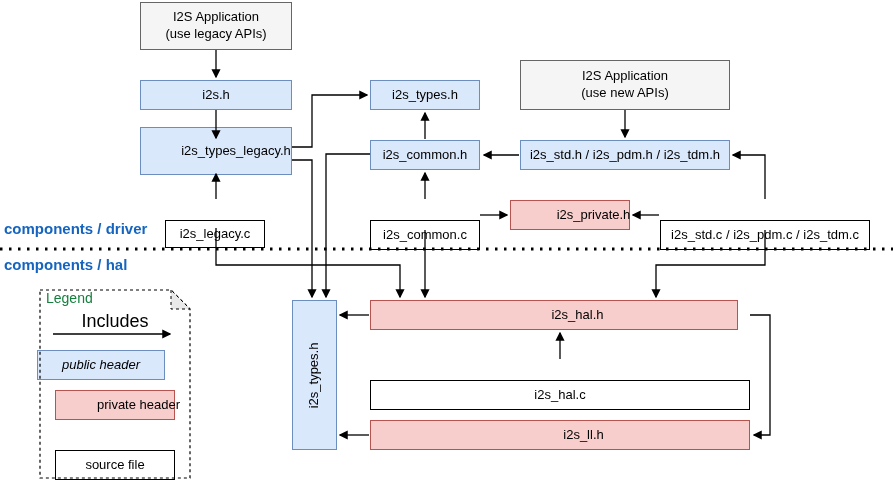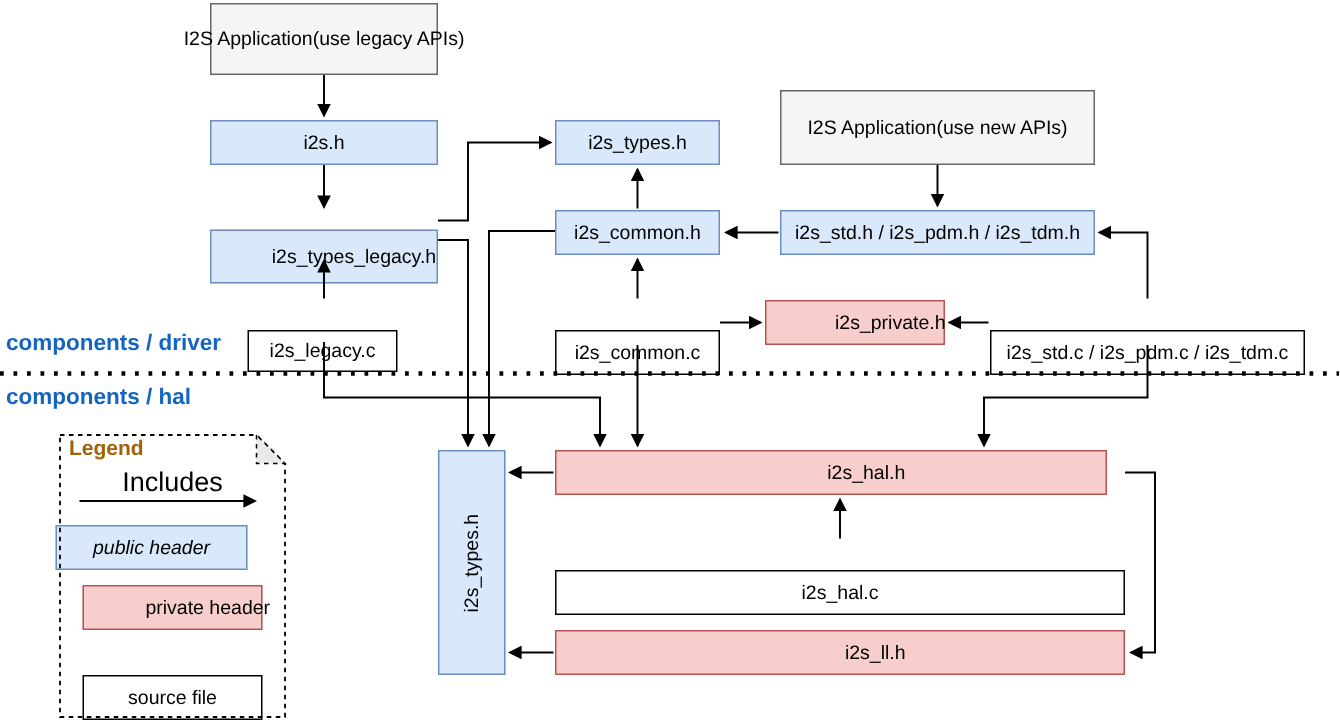--- a/index.html
+++ b/index.html
@@ -9,27 +9,27 @@
   }
   .node {
     position:absolute; box-sizing:border-box;
     display:flex; align-items:center; justify-content:center;
     font-size:13px; color:#000; text-align:center; line-height:1.3;
     white-space:nowrap;
   }
   .public  { background:var(--public-header-fill,#dae8fc); border:1px solid var(--public-header-border,#6c8ebf); }
   .private { background:var(--private-header-fill,#f8cecc); border:1px solid var(--private-header-border,#b85450);padding-left:47px; }
   .source  { background:var(--source-fill,#ffffff); border:1px solid var(--source-border,#000000);margin-top:20px; }
-  .app     { background:var(--app-fill,#f5f5f5); border:1px solid var(--app-border,#666666); flex-direction:row; }
+  .app     { background:var(--app-fill,#f5f5f5); border:1px solid var(--app-border,#666666); flex-direction:column; }
   .vertical .vtext { transform:rotate(-90deg); white-space:nowrap; display:block; }
   .section-label {
     position:absolute; font-weight:bold; font-size:15px;
     color:var(--section-label-color,#1565c0); white-space:nowrap;
   }
-  .legend-title { position:absolute; left:46px; top:290px; font-size:14px; font-weight:bold; color:#a16207; }
+  .legend-title { position:absolute; left:46px; top:290px; font-size:14px; font-weight:normal; color:#15803d; }
   .legend-includes { position:absolute; left:55px; top:311px; width:120px; text-align:center; font-size:18px; color:#000; }
   svg.overlay { position:absolute; left:0; top:0; pointer-events:none; }
   .edge { fill:none; stroke:var(--line-color,#000); stroke-width:1.3px; }
   .arrowhead { fill:var(--line-color,#000); stroke:none; }
   .divider { fill:none; stroke:var(--line-color,#000); stroke-width:3px; stroke-dasharray:2.5 6.5; }
   .legend-outline { fill:none; stroke:#000; stroke-width:1.2px; stroke-dasharray:3 3; }
   .legend-fold { fill:#e9e9e9; stroke:#000; stroke-width:1px; stroke-dasharray:3 3; }
 </style>
 </head>
 <body>
@@ -41,21 +41,21 @@
 
   <div class="node app" style="left:140px; top:2px; width:152px; height:48px;">
     <div>I2S Application</div>
     <div>(use legacy APIs)</div>
   </div>
 
   <div class="node public" style="left:140px; top:80px; width:152px; height:30px;">
     <span>i2s.h</span>
   </div>
 
-  <div class="node public" style="left:140px; top:153px; width:152px; height:36px;padding-left:40px;">
+  <div class="node public" style="left:140px; top:127px; width:152px; height:48px;padding-left:40px;">
     <span>i2s_types_legacy.h</span>
   </div>
 
   <div class="node source" style="left:165px; top:200px; width:100px; height:28px;">
     <span>i2s_legacy.c</span>
   </div>
 
   <div class="node public" style="left:370px; top:80px; width:110px; height:30px;">
     <span>i2s_types.h</span>
   </div>

